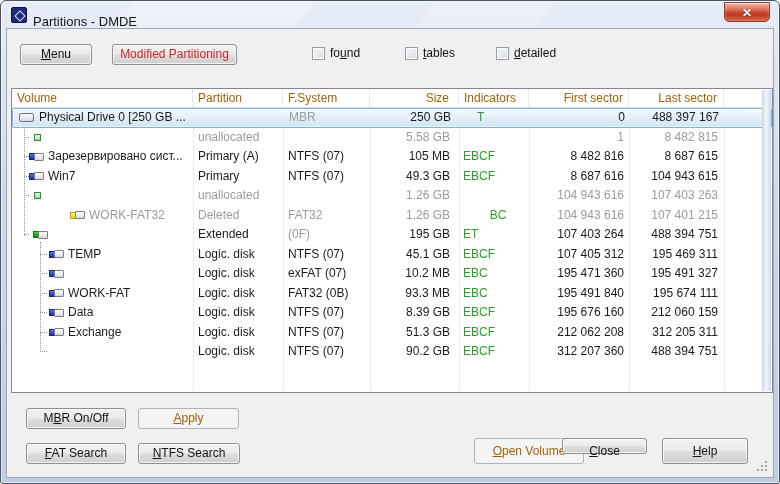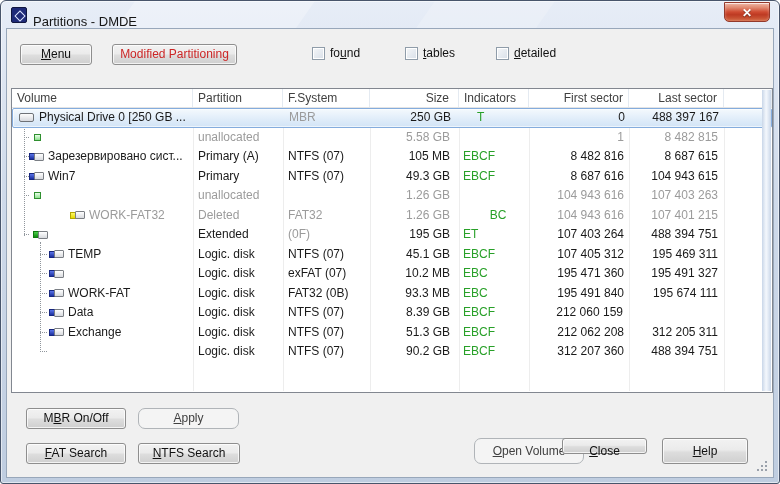--- a/index.html
+++ b/index.html
@@ -27,21 +27,21 @@
   .close-btn span{color:#fff;font-size:12px;font-weight:bold;line-height:19px;
           text-shadow:0 1px 1px rgba(0,0,0,.45);}
   
   .client{position:absolute;left:5px;right:5px;top:27px;bottom:5px;background:#f0f0f0;
           border:1px solid #98a7ba;}
   
   .btn{position:absolute;font-size:12px;color:#111;text-align:center;border:1px solid #8e8e8e;
        border-radius:3px;background:linear-gradient(180deg,#f2f2f2 0%,#ebebeb 45%,#dddddd 55%,#cfcfcf 100%);
        box-shadow:inset 0 0 0 1px rgba(255,255,255,.75);cursor:default;}
   .btn u{text-decoration:underline;}
-  .btn.disabled{border-color:#b0b4b8;background:#f4f4f4;color:#404040;box-shadow:none;border-radius:7px;}
+  .btn.disabled{border-color:#b0b4b8;background:#f4f4f4;color:#a16207;box-shadow:none;}
   .btn-menu{left:13px;top:15px;width:72px;height:21px;line-height:19px;}
   .btn-modified{left:105px;top:15px;width:125px;height:21px;line-height:19px;color:var(--red);}
   .btn-mbr{left:19px;top:379px;width:100px;height:21px;line-height:19px;}
   .btn-apply{left:131px;top:379px;width:101px;height:21px;line-height:19px;}
   .btn-fat{left:19px;top:414px;width:100px;height:21px;line-height:19px;}
   .btn-ntfs{left:131px;top:414px;width:102px;height:21px;line-height:19px;}
   .btn-open{left:435px;top:409px;width:110px;height:26px;line-height:24px;margin-left:32px;}
   .btn-close{left:555px;top:409px;width:85px;height:16px;line-height:24px;}
   .btn-help{left:655px;top:409px;width:86px;height:26px;line-height:24px;}
   
@@ -49,21 +49,21 @@
   .cb .box{width:13px;height:13px;border:1px solid #8f9ca9;
            background:linear-gradient(135deg,#f5f7f9 0%,#d8dfe8 100%);
            box-shadow:inset 0 0 0 1px #ffffff;}
   .cb:nth-of-type(1){left:305px;} .cb:nth-of-type(2){left:398px;} .cb:nth-of-type(3){left:489px;}
   .cb u{text-decoration:underline;}
   
   .panel{position:absolute;left:4px;top:59px;width:762px;height:305px;background:#fff;
          border:1px solid #828790;overflow:hidden;}
   .hdr{position:absolute;left:0;top:0;right:0;height:19px;display:grid;
        grid-template-columns:181px 90px 87px 89px 70px 100px 95px 1fr;
-       background:#fff;border-bottom:1px solid #e4e4e4;font-size:12px;color:#404040;}
+       background:#fff;border-bottom:1px solid #e4e4e4;font-size:12px;color:#a16207;}
   .hdr .hcell{line-height:18px;padding-left:5px;border-right:1px solid #e4eaf1;white-space:nowrap;overflow:hidden;}
   .hdr .hcell.r{text-align:right;padding-right:6px;}
   .hdr .hcell.c3{padding-right:9px;} .hdr .hcell.c5{padding-right:5px;} .hdr .hcell.c6{padding-right:6px;}
   .colline{position:absolute;top:19px;bottom:1px;width:1px;background:#ededed;}
   .rows{position:absolute;left:0;top:19px;right:0;height:254px;}
   .row{position:relative;height:19.5px;display:grid;
        grid-template-columns:181px 90px 87px 89px 70px 100px 95px 1fr;
        font-size:12px;color:#1a1a1a;}
   .row .cell{line-height:19px;white-space:nowrap;overflow:hidden;}
   .row .c-vol{display:flex;align-items:center;}
@@ -318,20 +318,21 @@
                 <span class="ic ic-part">
                   <span class="ic ic-sq blue"></span>
                   <span class="ic ic-box"></span>
                 </span>
                 <span class="">Data</span>
               </div>
               <div class="cell c-part">Logic. disk</div>
               <div class="cell c-fs">NTFS (07)</div>
               <div class="cell c-size">8.39 GB</div>
               <div class="cell c-ind">EBCF</div>
+              <div class="cell c-first">195 676 160</div>
               <div class="cell c-last">212 060 159</div>
               <div class="cell"></div>
               <div class="stub" style="left: 28px; width: 7px;"></div>
             </div>
             <div class="row">
               <div class="cell c-vol" style="padding-left: 37px;">
                 <span class="ic ic-part">
                   <span class="ic ic-sq blue"></span>
                   <span class="ic ic-box"></span>
                 </span>

